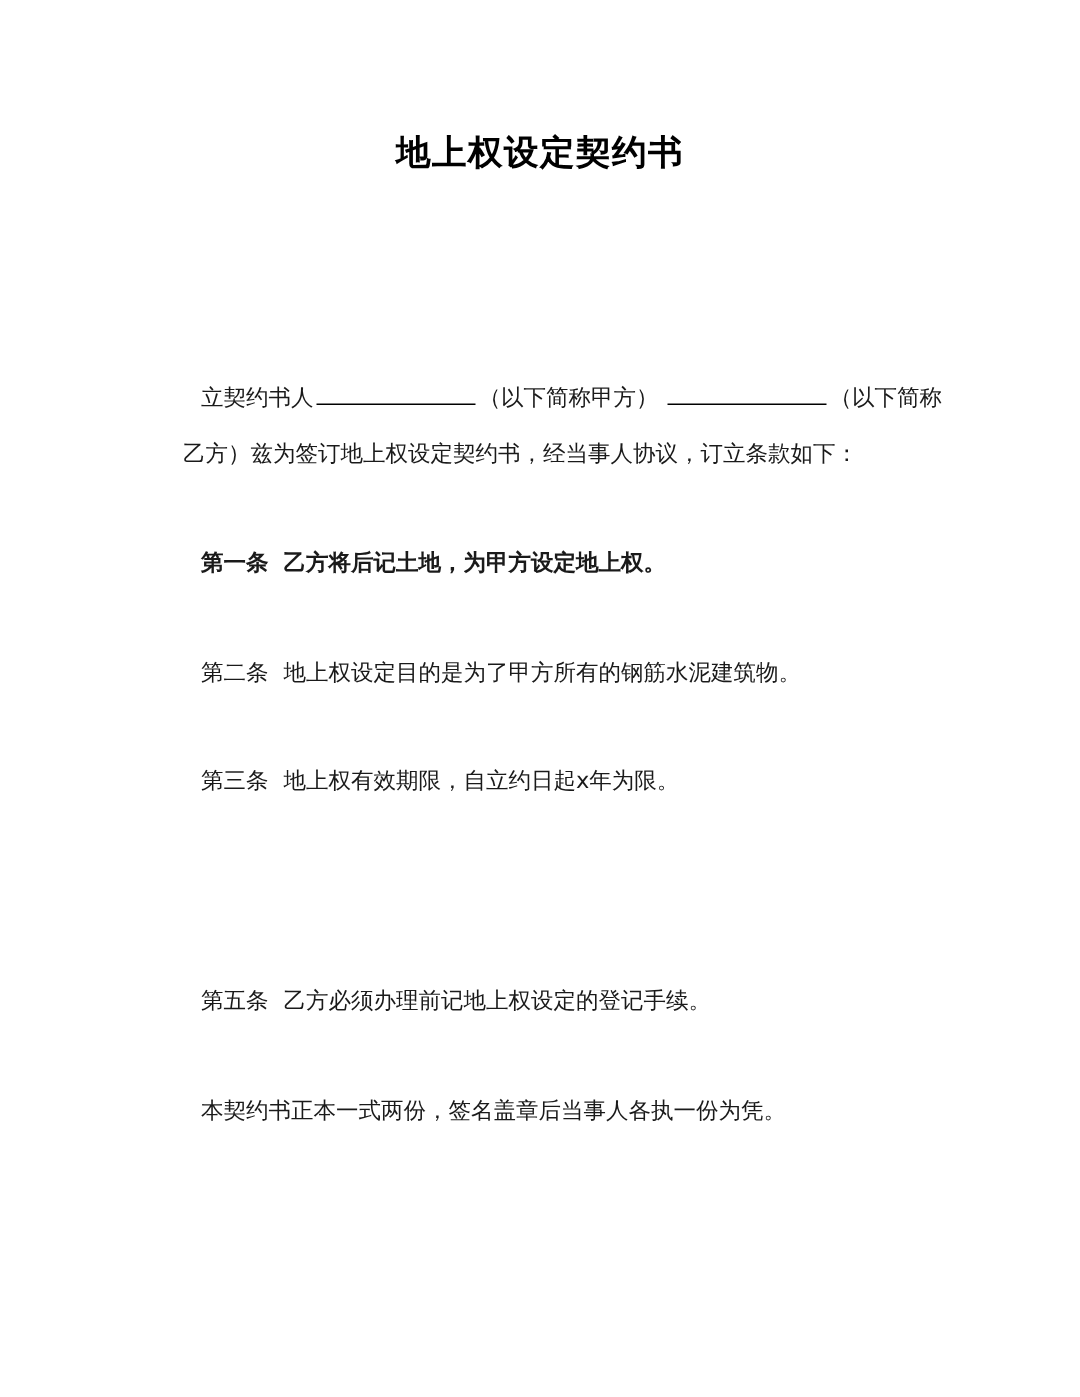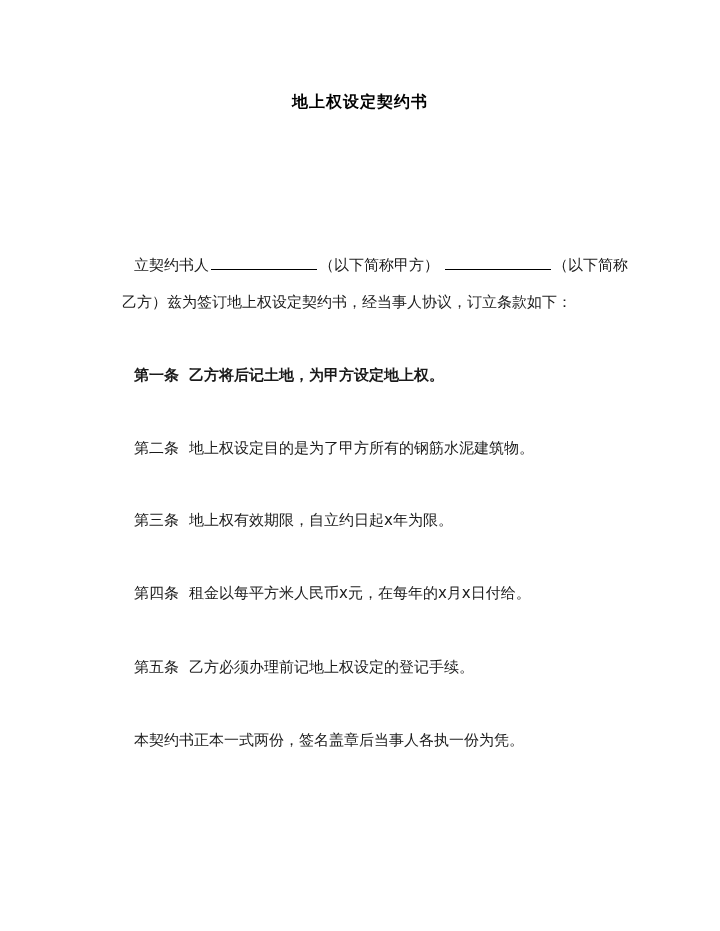--- a/index.html
+++ b/index.html
@@ -22,21 +22,21 @@
       width: 720px;
       height: 931px;
       background: #ffffff;
     }
     .title {
       position: absolute;
       left: 0;
       top: 86px;
       width: 720px;
       text-align: center;
-      font-size: 16px;
+      font-size: 23px;
       font-weight: bold;
       letter-spacing: 1px;
       color: #000000;
       line-height: 32px;
     }
     .line {
       position: absolute;
       font-size: 15px;
       line-height: 20px;
       white-space: nowrap;
@@ -71,23 +71,20 @@
   </div>
 
   <div class="line" style="left:134px; top:438px;">
     <span class="article-label">第二条</span><span>地上权设定目的是为了甲方所有的钢筋水泥建筑物。</span>
   </div>
 
   <div class="line" style="left:134px; top:510px;">
     <span class="article-label">第三条</span><span>地上权有效期限，自立约日起x年为限。</span>
   </div>
 
-  <div class="line" style="left:134px; top:583px;">
-    <span class="article-label">第四条</span><span>租金以每平方米人民币x元，在每年的x月x日付给。</span>
-  </div>
 
   <div class="line" style="left:134px; top:623px;margin-top:34px;">
     <span class="article-label">第五条</span><span>乙方必须办理前记地上权设定的登记手续。</span>
   </div>
 
   <div class="line" style="left:134px; top:730px;">本契约书正本一式两份，签名盖章后当事人各执一份为凭。</div>
 
 
 </div>
 

